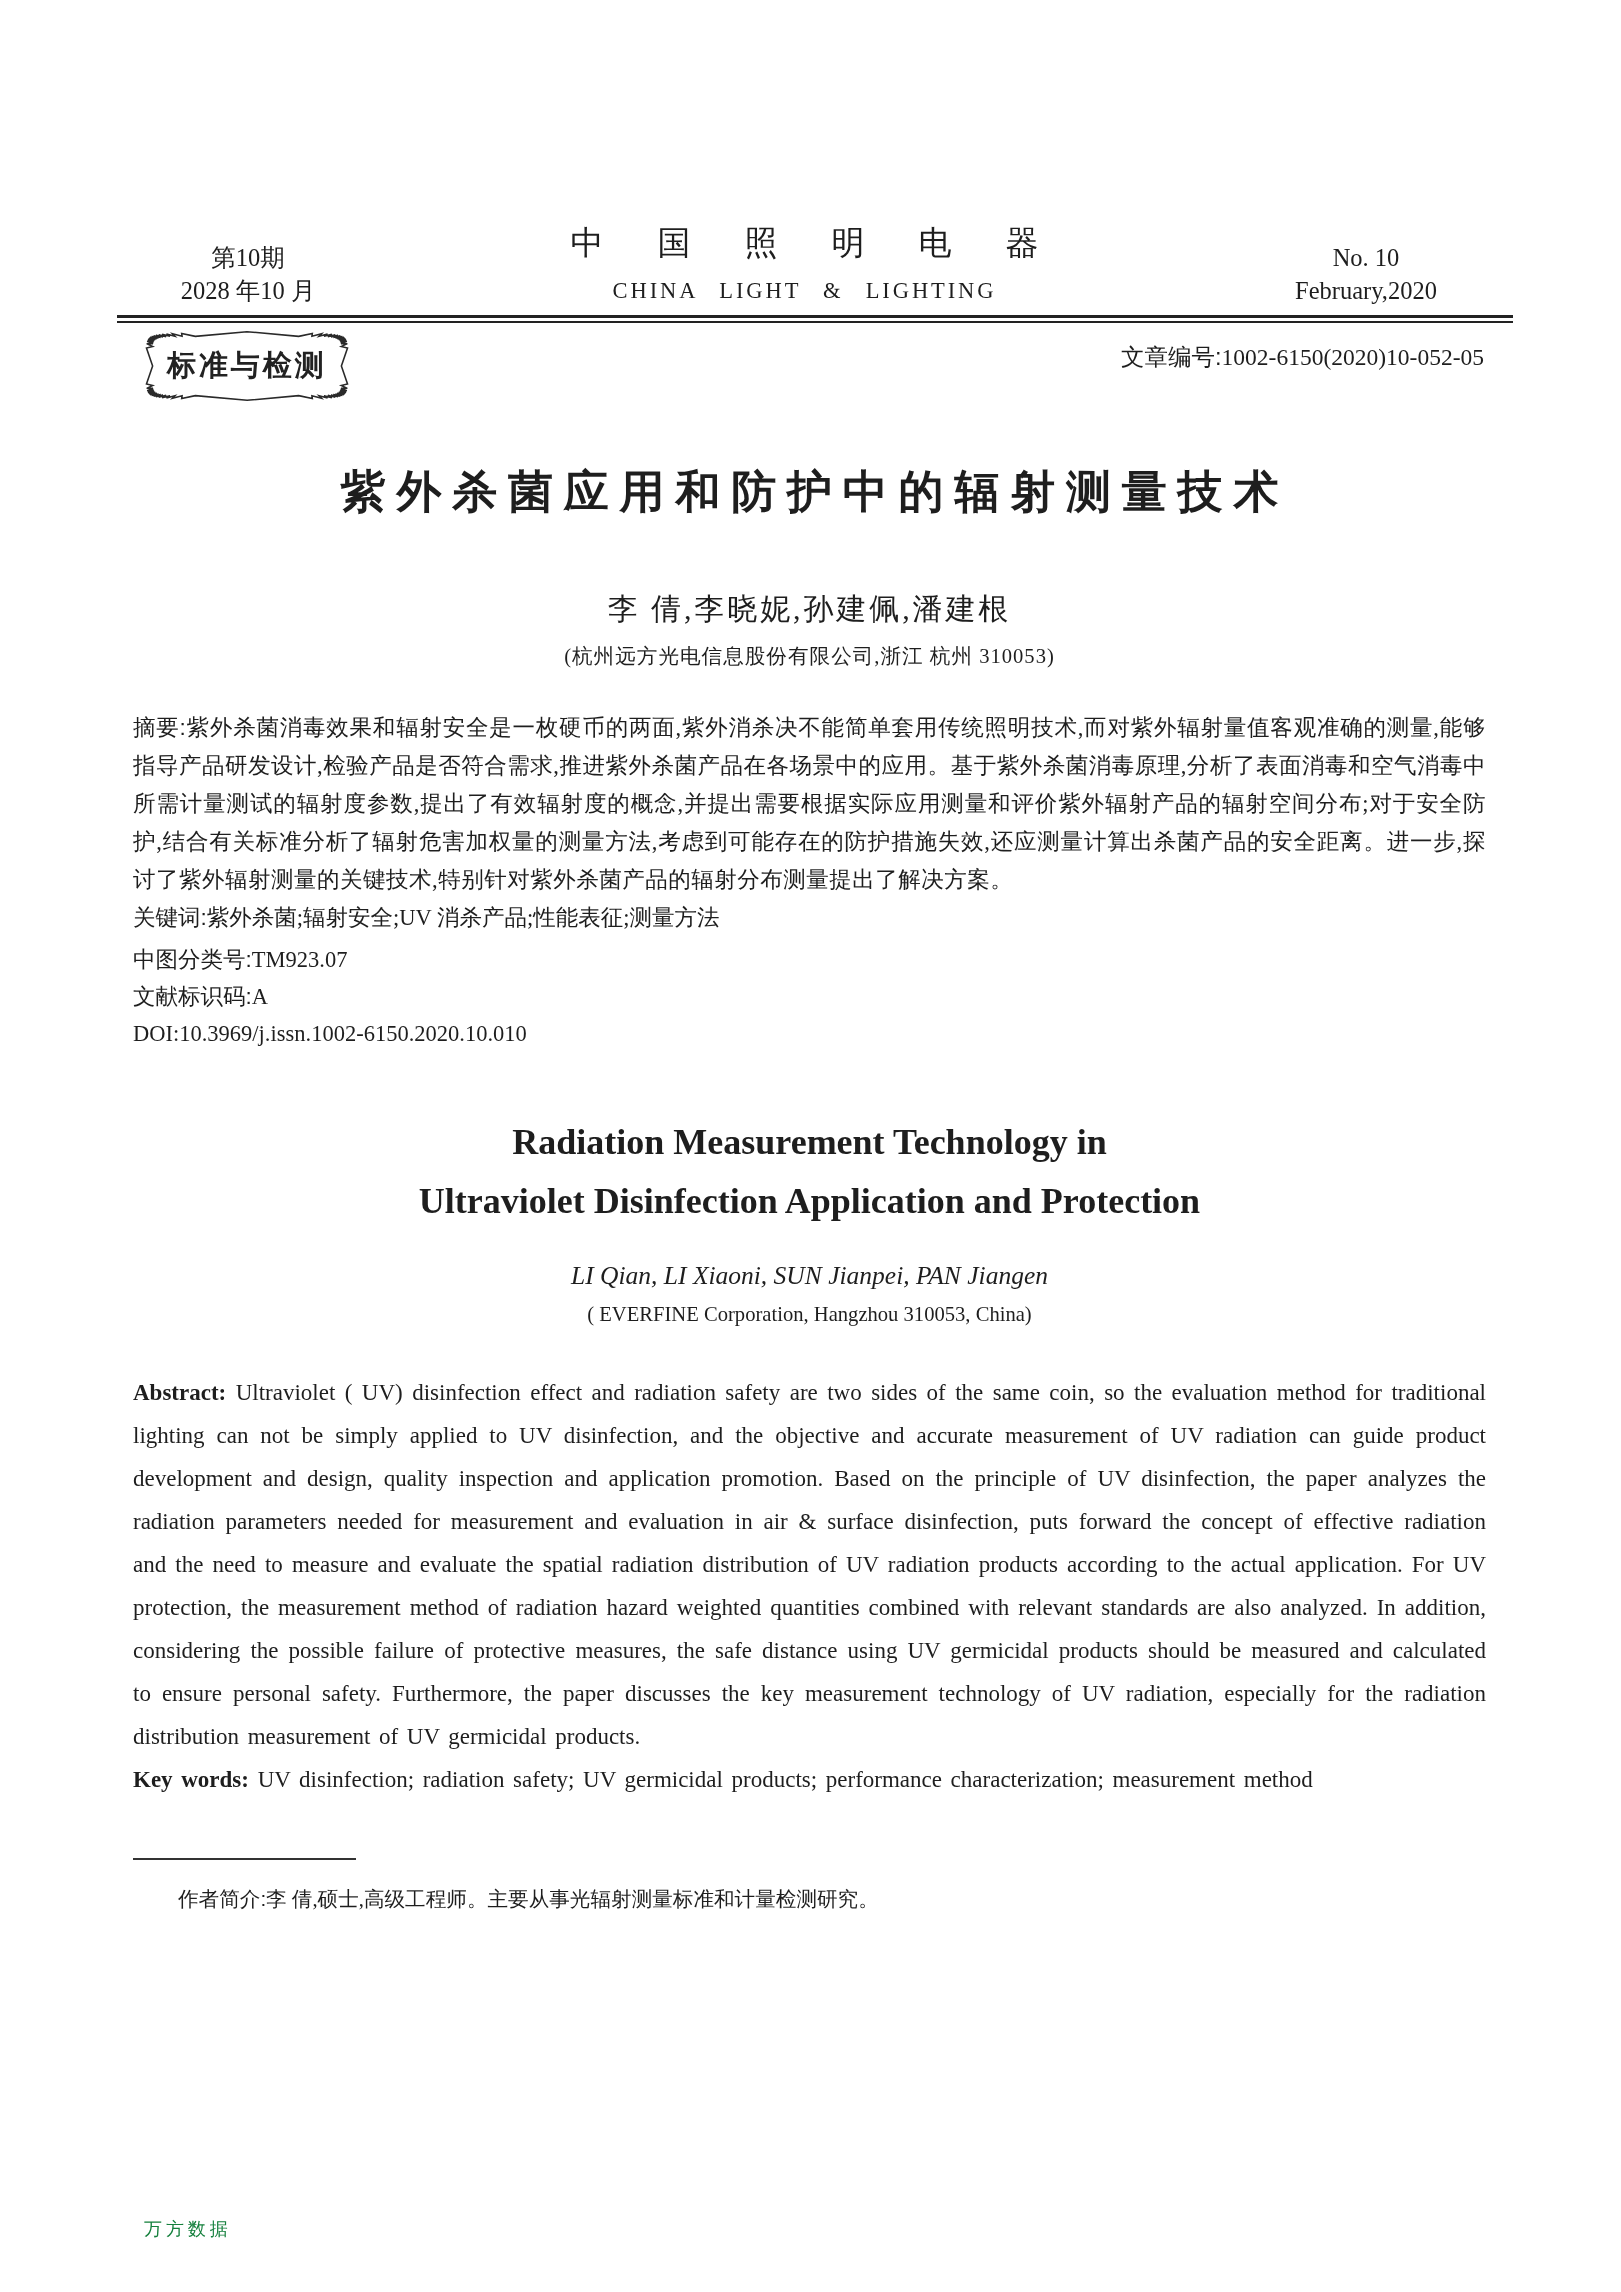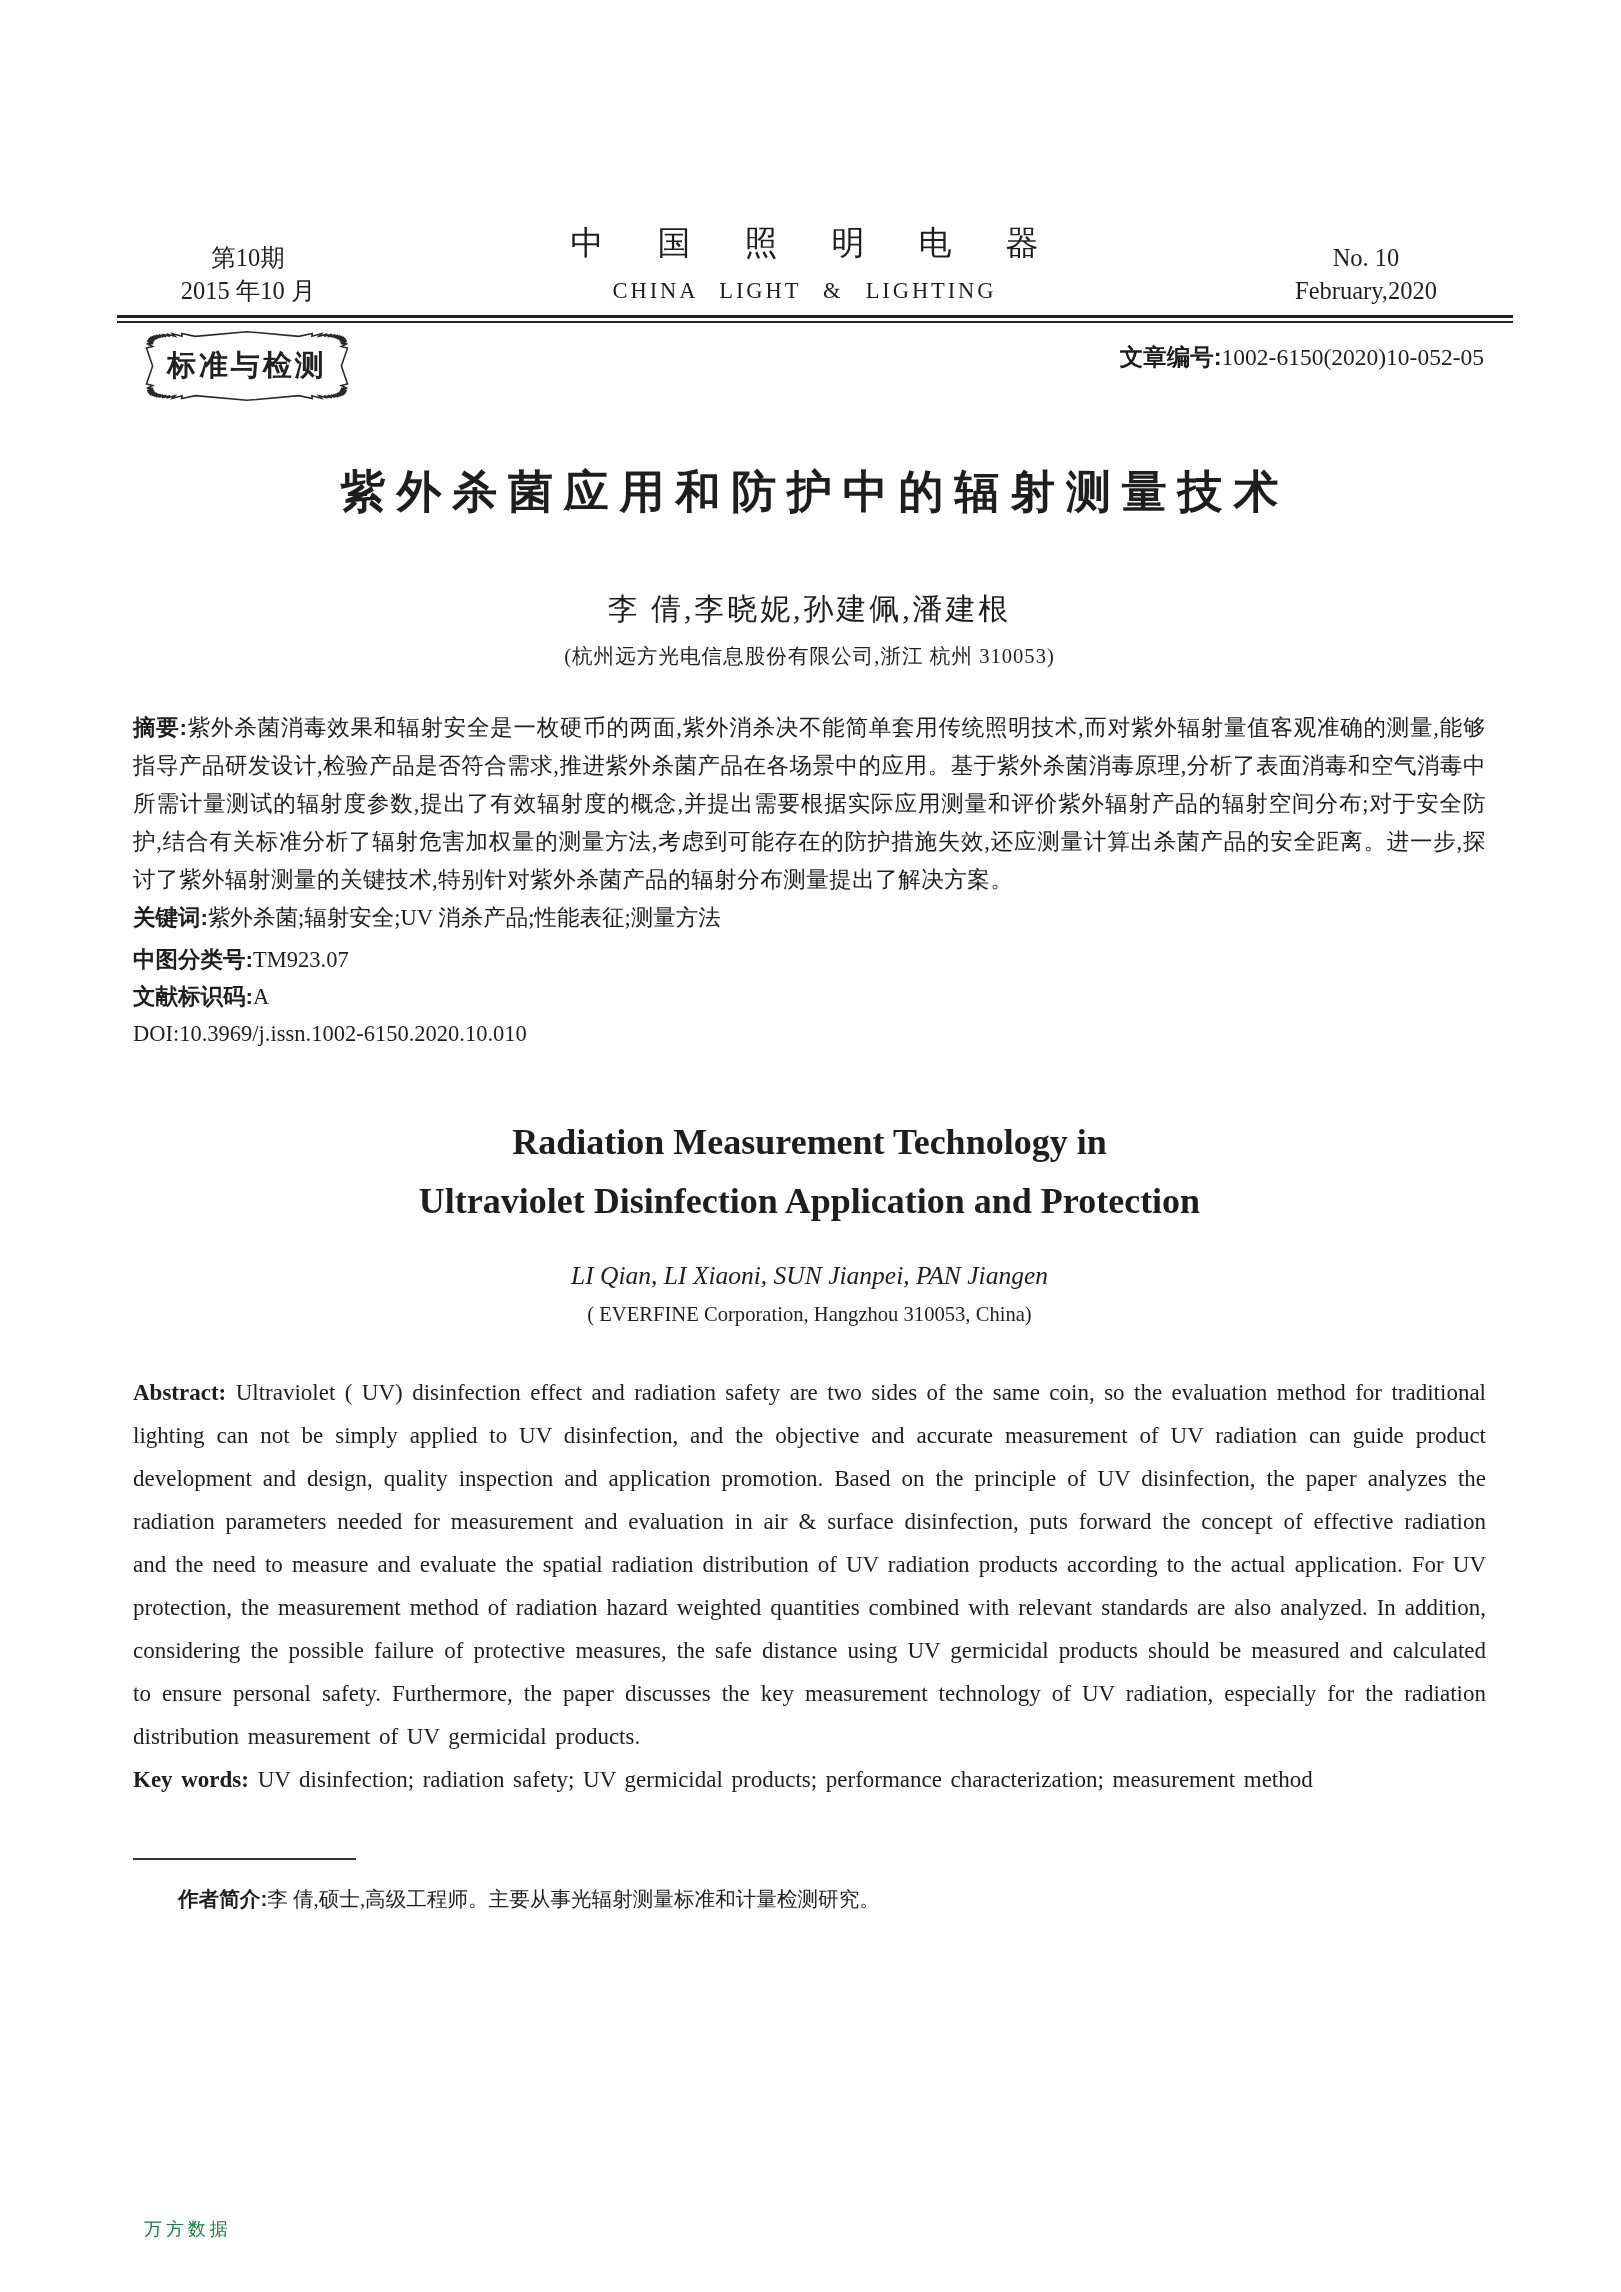--- a/index.html
+++ b/index.html
@@ -23,21 +23,21 @@
   
   .badge-row{position:relative;height:86px;margin-top:2px;}
   .badge{position:absolute;left:7.8px;top:2px;width:212px;height:78px;}
   .badge svg{position:absolute;left:0;top:0;}
   .badge-label{position:absolute;left:0;top:0;width:212px;height:78px;display:flex;
                align-items:center;justify-content:center;
                font-family:"Liberation Sans",sans-serif;font-weight:bold;
                font-size:29px;letter-spacing:2.9px;color:#222;}
   .article-number{position:absolute;right:2px;top:15.7px;font-size:23.5px;
                   font-family:"Liberation Serif",serif;}
-  .bold-cn{font-weight:bold;font-family:"Liberation Sans",sans-serif;}
+  .bold-cn{font-weight:normal;font-family:"Liberation Sans",sans-serif;}
 
   
   .title-cn{margin-top:51px;text-align:center;font-family:"Liberation Sans",sans-serif;
             font-weight:bold;font-size:45px;}
   .title-cn .sp{display:inline-block;letter-spacing:10.8px;margin-right:-10.8px;}
   .authors-cn{margin-top:67px;text-align:center;font-size:30px;letter-spacing:2.9px;
               font-family:"Liberation Serif",serif;}
   .affil-cn{margin-top:11.8px;text-align:center;font-size:20.6px;letter-spacing:1px;
             font-family:"Liberation Serif",serif;}
   .abstract-cn{margin:39px 0 0 0;font-size:22.5px;line-height:38px;text-align:justify;
@@ -70,21 +70,21 @@
 </style>
 </head>
 <body>
 
 <div class="page">
   <div class="content">
 
     <header class="masthead">
       <div class="mh-col mh-left">
         <div>第10期</div>
-        <div>2015 年10 月</div>
+        <div>2028 年10 月</div>
       </div>
       <div class="mh-col mh-center">
         <div class="mh-cn">
           <span class="sp">中国照明电器</span>
         </div>
         <div class="mh-en">CHINA LIGHT &amp; LIGHTING</div>
       </div>
       <div class="mh-col mh-right">
         <div>No. 10</div>
         <div>February,2020</div>

